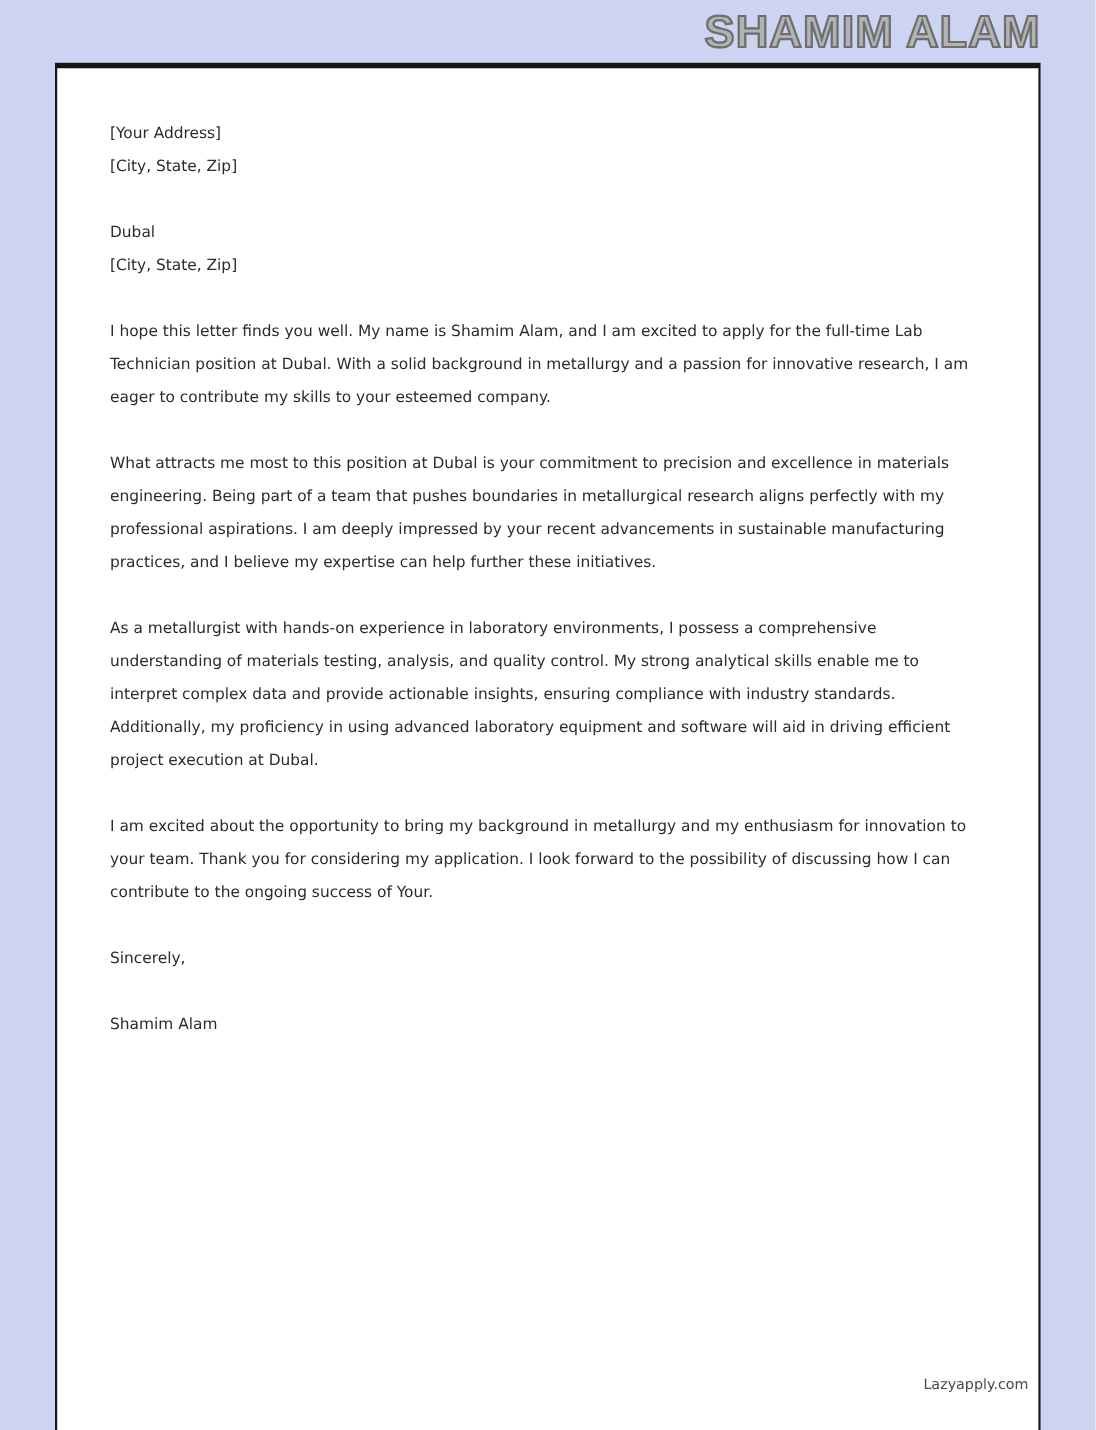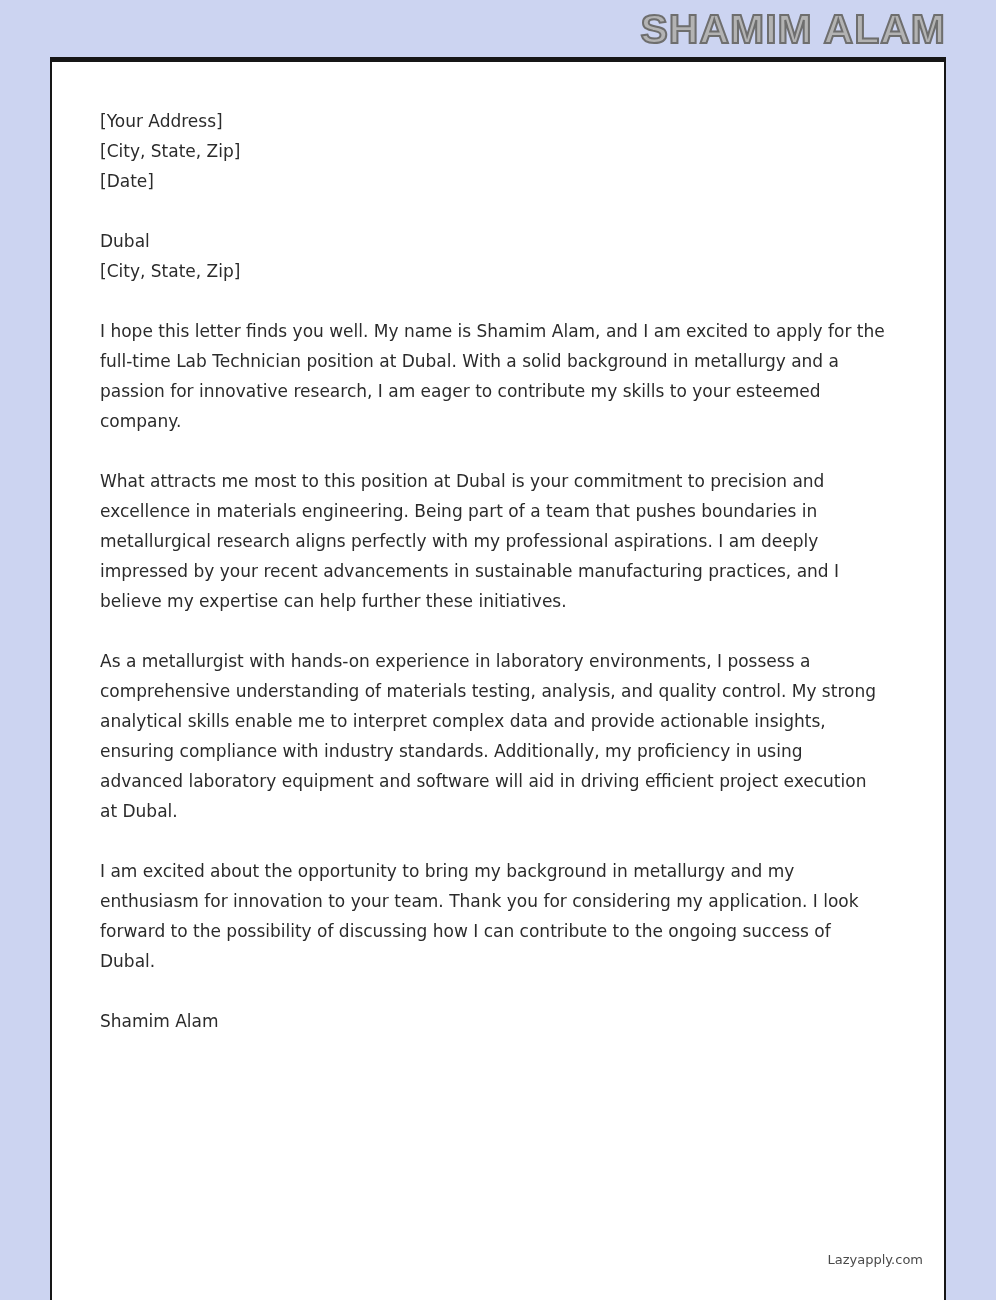--- a/index.html
+++ b/index.html
@@ -33,67 +33,67 @@
     right: 50px;
     top: 57px;
     height: 1260px;
     background: #ffffff;
     border: 2px solid #161616;
     border-top-width: 5px;
     box-sizing: border-box;
   }
   .content {
     padding: 44px 58px 0 48px;
-    font-size: 17px;
+    font-size: 14px;
     line-height: 30px;
     color: #2b2b2b;
   }
   .block {
     margin: 0 0 30px 0;
   }
   .para {
     margin: 0 0 30px 0;
   }
   .single {
     margin: 0 0 30px 0;
   }
   .watermark {
     position: absolute;
-    right: 21px;
+    right: 9px;
     top: 1190px;
     font-size: 13px;
     color: #4a4a4a;
   }
 </style>
 </head>
 <body>
 
 <div class="brand">SHAMIM ALAM</div>
 
 <div class="page">
 
   <div class="content">
 
     <div class="block">
       <div>[Your Address]</div>
       <div>[City, State, Zip]</div>
-      <div>[Date]</div>
     </div>
 
     <div class="block">
       <div>Dubal</div>
       <div>[City, State, Zip]</div>
     </div>
 
 
     <p class="para">I hope this letter finds you well. My name is Shamim Alam, and I am excited to apply for the full-time Lab Technician position at Dubal. With a solid background in metallurgy and a passion for innovative research, I am eager to contribute my skills to your esteemed company.</p>
     <p class="para">What attracts me most to this position at Dubal is your commitment to precision and excellence in materials engineering. Being part of a team that pushes boundaries in metallurgical research aligns perfectly with my professional aspirations. I am deeply impressed by your recent advancements in sustainable manufacturing practices, and I believe my expertise can help further these initiatives.</p>
     <p class="para">As a metallurgist with hands-on experience in laboratory environments, I possess a comprehensive understanding of materials testing, analysis, and quality control. My strong analytical skills enable me to interpret complex data and provide actionable insights, ensuring compliance with industry standards. Additionally, my proficiency in using advanced laboratory equipment and software will aid in driving efficient project execution at Dubal.</p>
-    <p class="para">I am excited about the opportunity to bring my background in metallurgy and my enthusiasm for innovation to your team. Thank you for considering my application. I look forward to the possibility of discussing how I can contribute to the ongoing success of Dubal.</p>
+    <p class="para">I am excited about the opportunity to bring my background in metallurgy and my enthusiasm for innovation to your team. Thank you for considering my application. I look forward to the possibility of discussing how I can contribute to the ongoing success of Your.</p>
 
+    <p class="single">Sincerely,</p>
 
     <p class="single">Shamim Alam</p>
 
   </div>
 
   <div class="watermark">Lazyapply.com</div>
 
 </div>
 
 </body></html>

